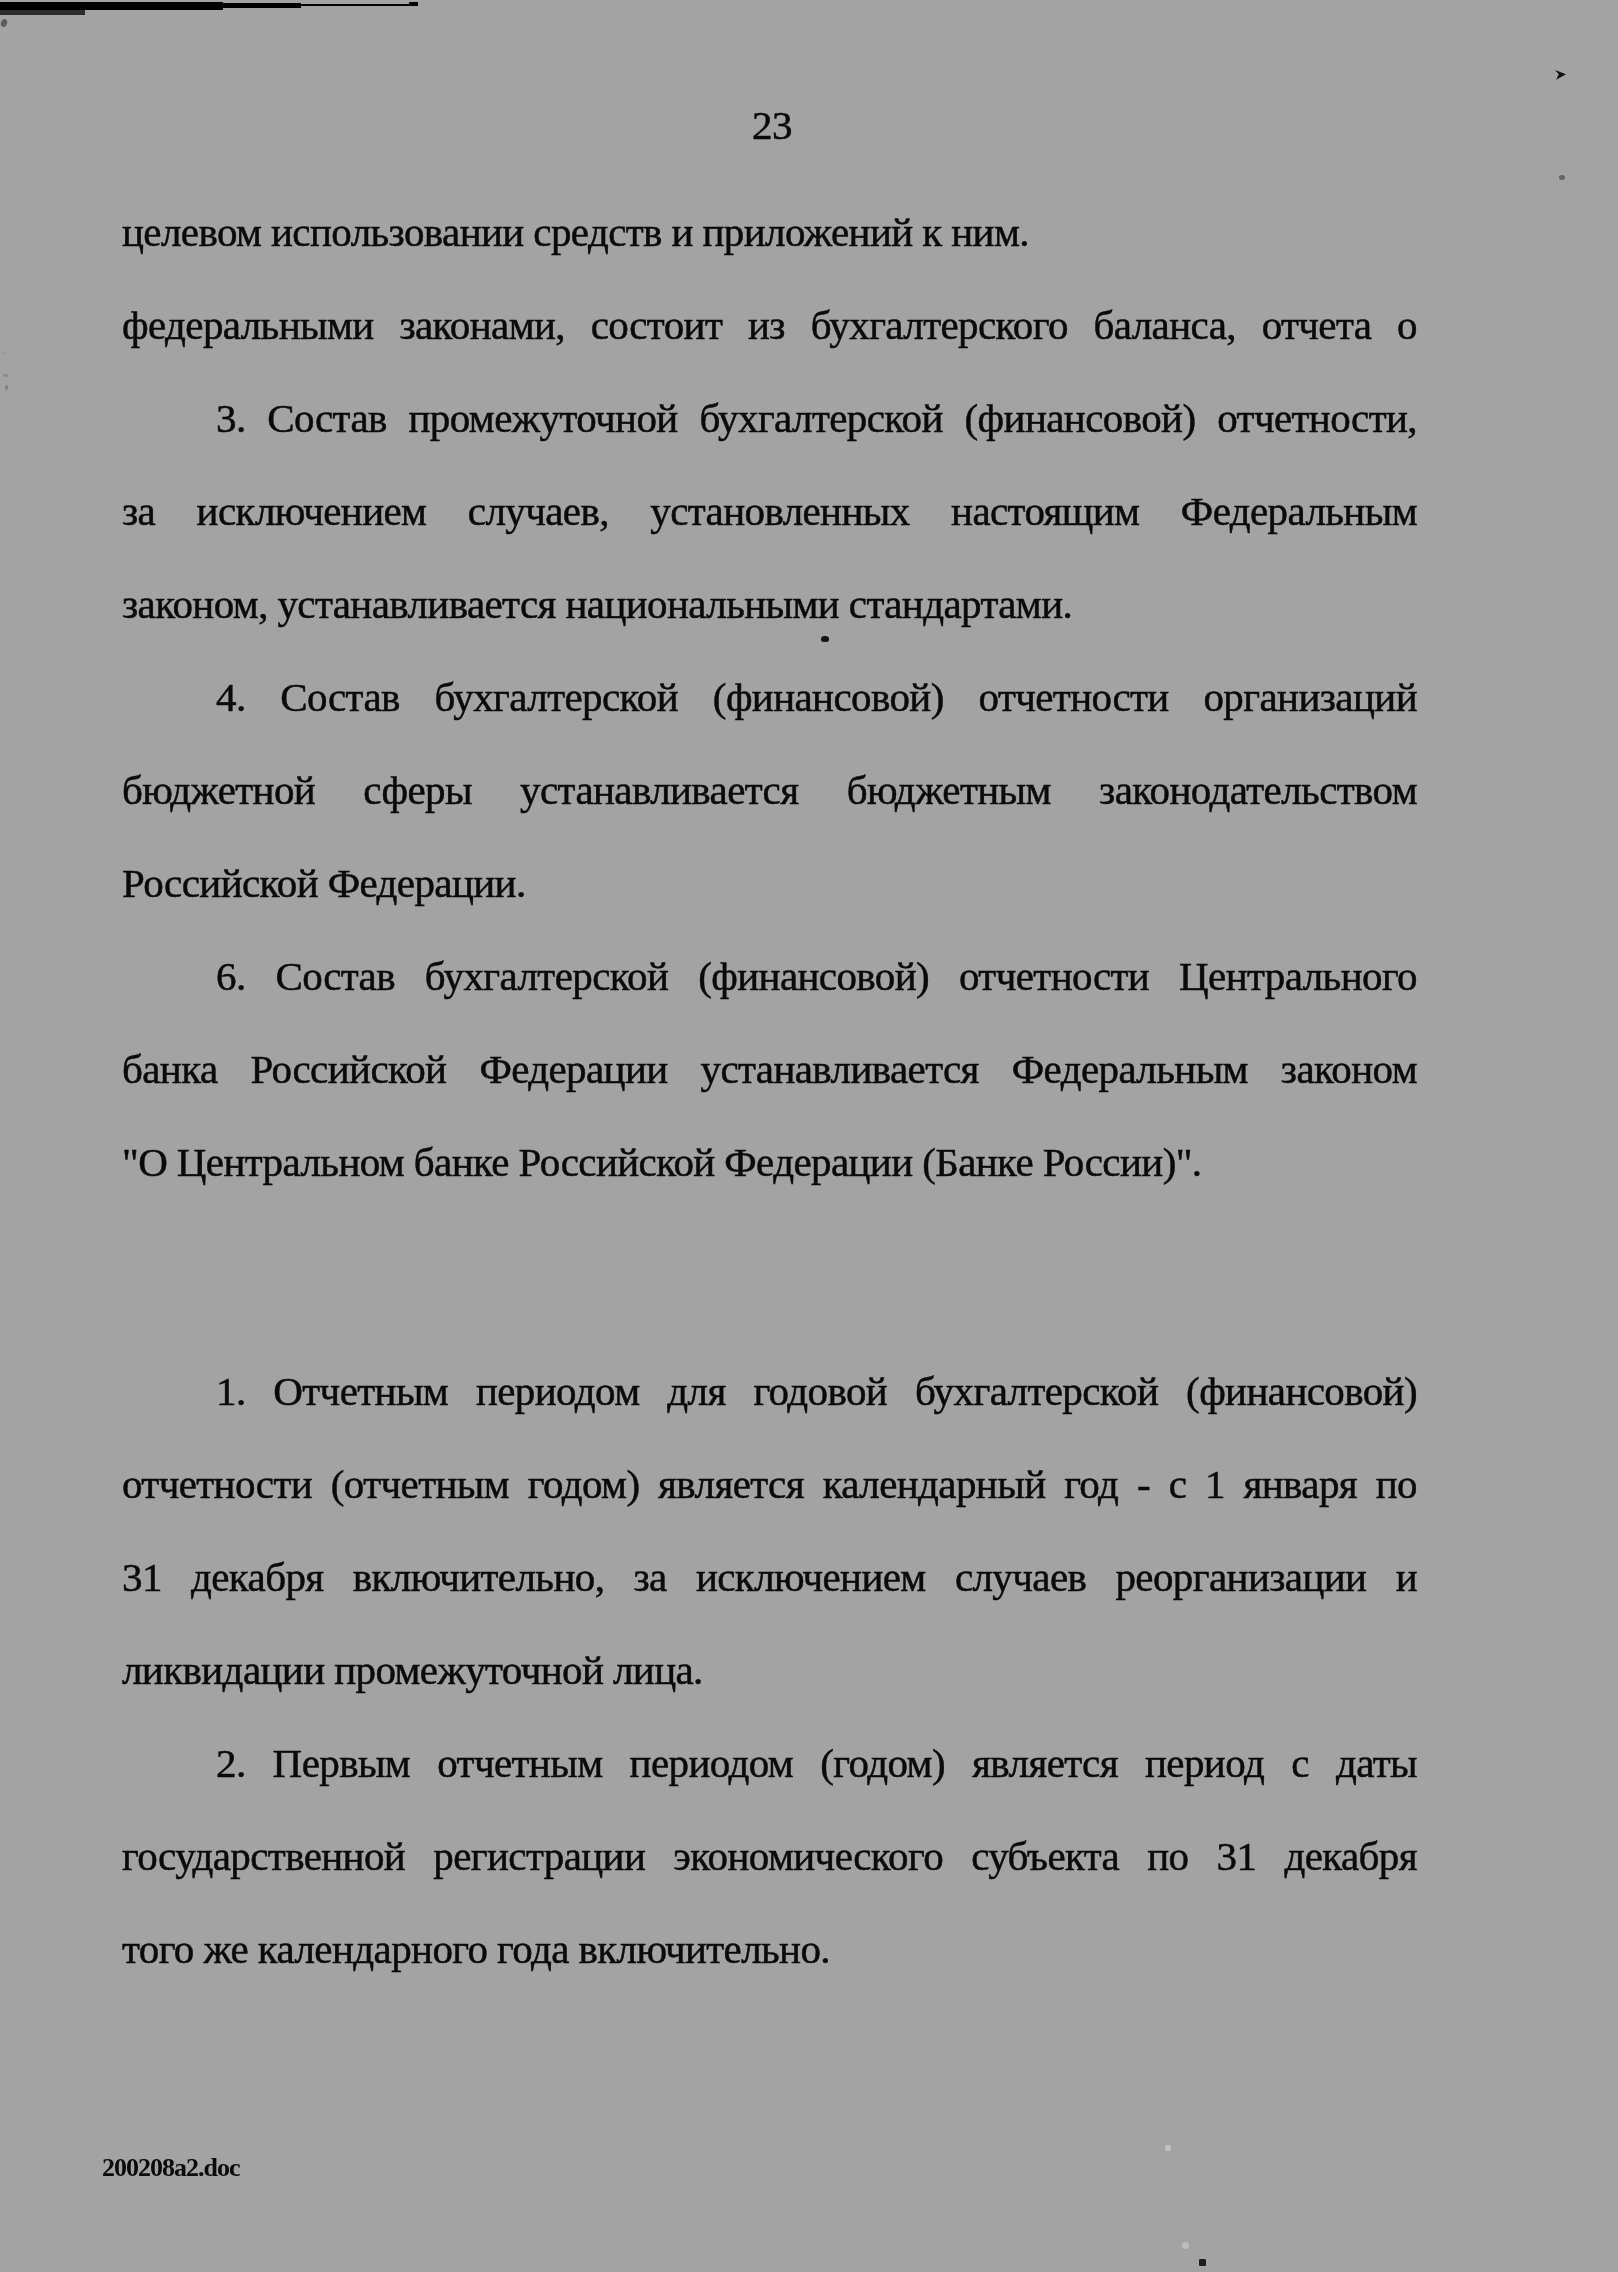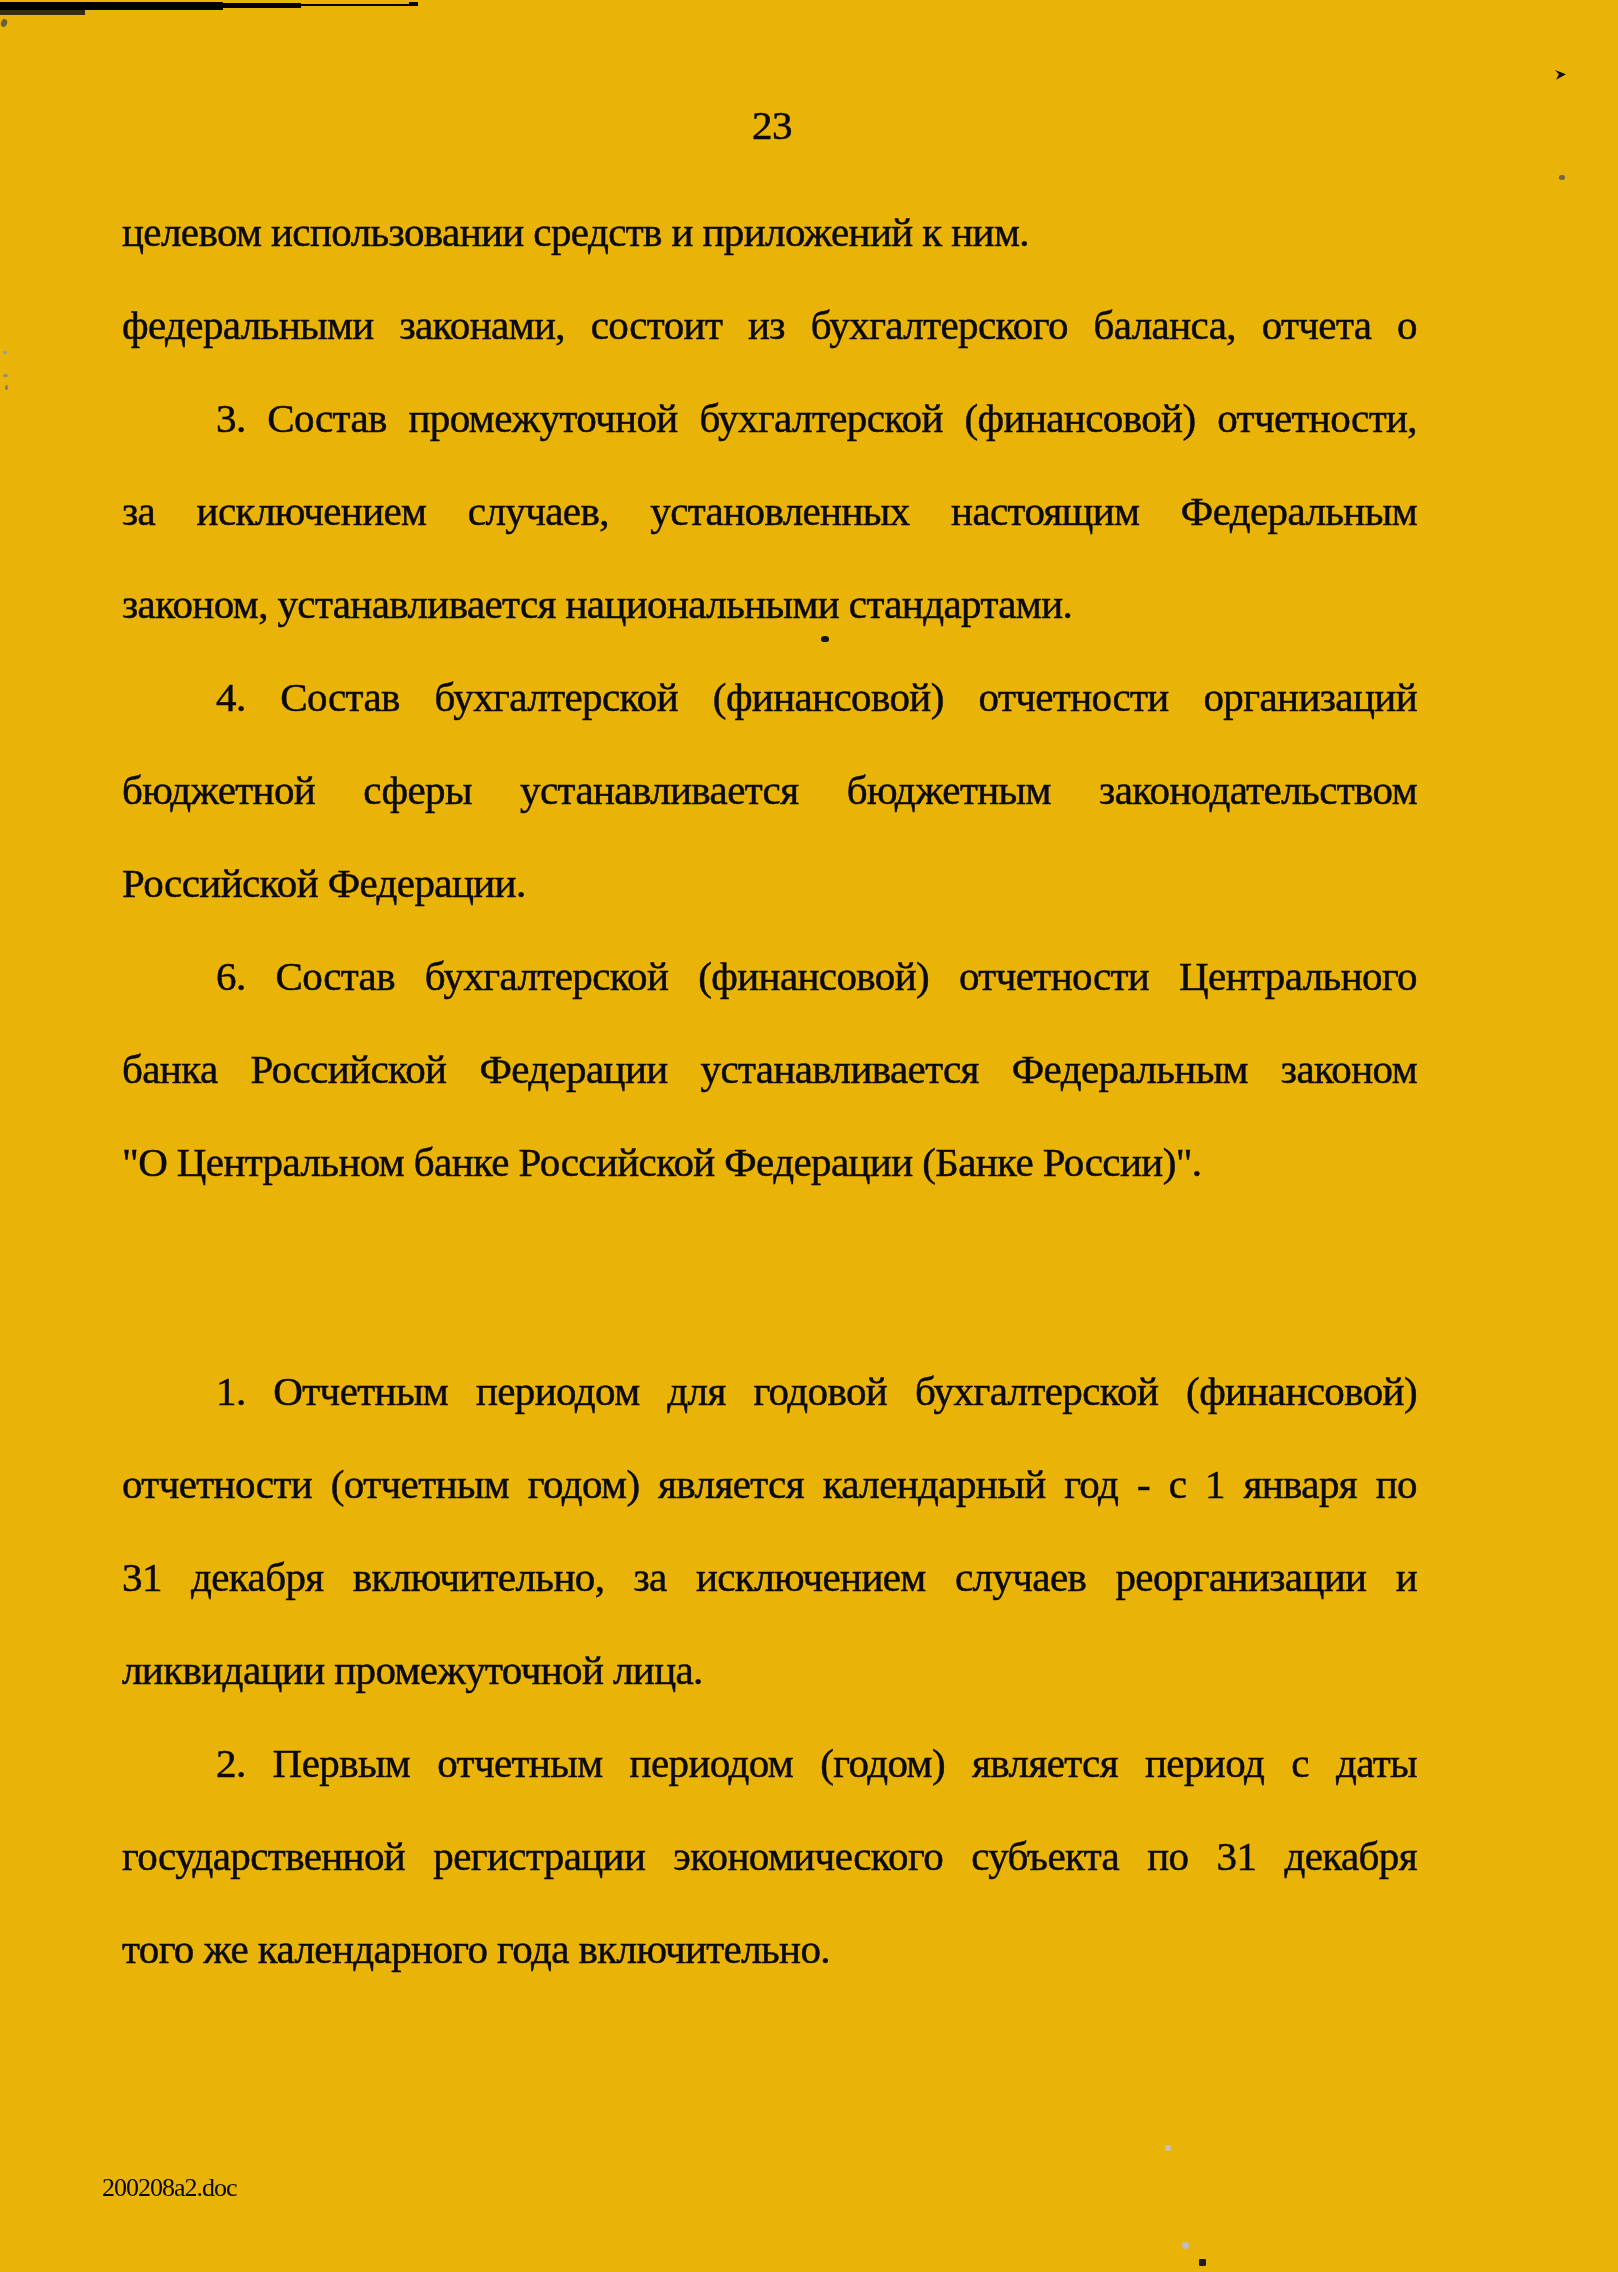--- a/index.html
+++ b/index.html
@@ -1,20 +1,20 @@
 <!DOCTYPE html>
 <html style="font-size:10.4px"><head>
 <meta charset="utf-8">
 <style>
   html,body{margin:0;padding:0;background:#e8e8e8;}
   .page{
     position:relative;
     width:1619px;
     height:2273px;
-    background:#eab308;
+    background:#a3a3a3;
     overflow:hidden;
     font-family:"Liberation Serif", serif;
     color:#0a0a0a;
   }
   
   .doc-body{
     position:absolute;
     left:122px;
     top:186px;
     width:1295px;
@@ -47,23 +47,22 @@
     font-size:41px;
     letter-spacing:-0.6px;
     -webkit-text-stroke:0.5px #0a0a0a;
   }
   
   .footer{
     position:absolute;
     left:102px;
     top:2153px;
     font-size:26px;
-    font-weight:400;
+    font-weight:700;
     letter-spacing:-1px;
-    margin-top:20px;
   }
   
   .art{ position:absolute; background:#000; }
   .bar1{ left:0; top:1.9px; width:223px; height:8.4px; }
   .bar2{ left:219px; top:2.6px; width:82px; height:5.8px; }
   .bar3{ left:298px; top:3.9px; width:115px; height:2.6px; }
   .bar4{ left:409px; top:1.9px; width:9px; height:3.9px; }
   .barblob{ left:0; top:9.7px; width:85px; height:5.8px; background:#161616; opacity:.85; }
   .barspeck{ left:1.3px; top:19.4px; width:5.8px; height:8.4px; background:#4a4a4a; border-radius:50%; transform:rotate(18deg); opacity:.8; }
   .tr-mark{

